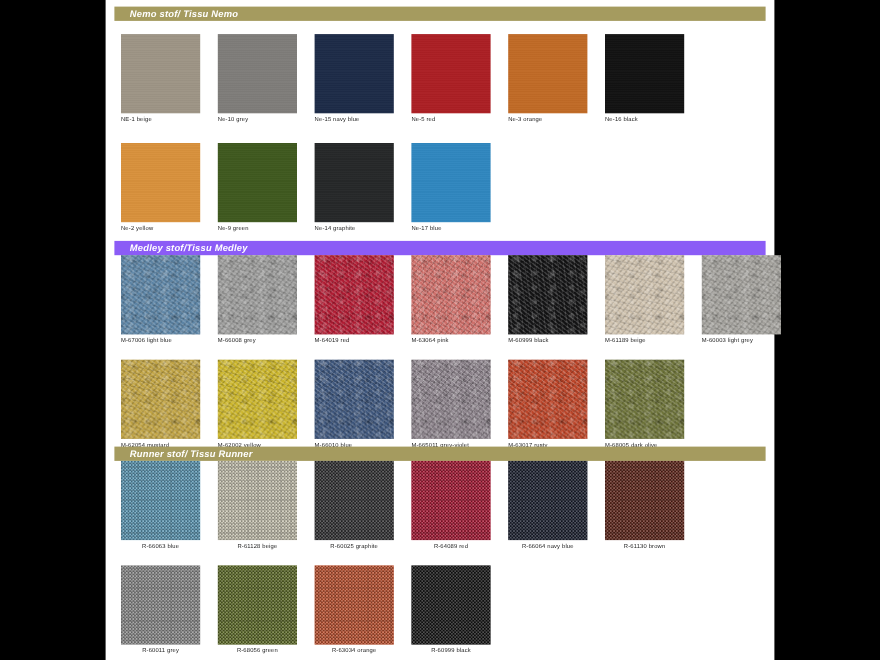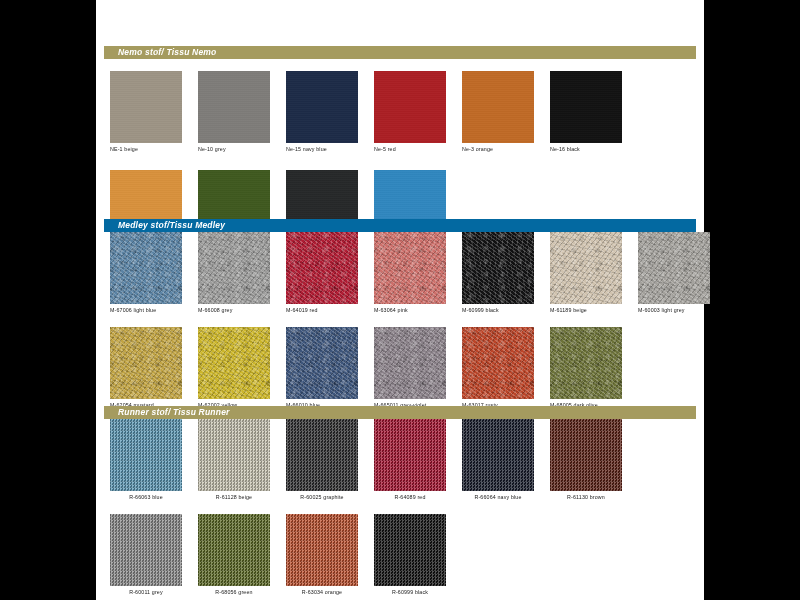--- a/index.html
+++ b/index.html
@@ -101,21 +101,21 @@
     background-image:
       repeating-linear-gradient(0deg, rgba(0,0,0,.10) 0 1px, rgba(0,0,0,0) 1px 3px),
       repeating-linear-gradient(90deg, rgba(0,0,0,.10) 0 1px, rgba(0,0,0,0) 1px 3px);
   }
 </style>
 </head>
 <body>
 
 <div id="page">
     <div class="section" style="position: absolute; left: 0px; right: 0px; top: 6px;">
-      <div class="section-header" style="background: rgb(165, 155, 95); margin-top: 40px;">
+      <div class="section-header" style="background: rgb(165, 155, 95);">
         <div class="bar-title">Nemo stof/ Tissu Nemo</div>
       </div>
       <div class="rows">
         <div class="row" style="margin-top: 12px;">
           <div class="cell">
             <div class="swatch tex-nemo" style="background: rgb(157, 148, 133);"></div>
             <div class="label" style="color: rgb(26, 26, 26);">NE-1 beige</div>
           </div>
           <div class="cell">
             <div class="swatch tex-nemo" style="background: rgb(126, 124, 121);"></div>
@@ -152,21 +152,21 @@
             <div class="label" style="color: rgb(26, 26, 26);">Ne-14 graphite</div>
           </div>
           <div class="cell">
             <div class="swatch tex-nemo" style="background: rgb(48, 135, 191);"></div>
             <div class="label" style="color: rgb(26, 26, 26);">Ne-17 blue</div>
           </div>
         </div>
       </div>
     </div>
     <div class="section" style="position: absolute; left: 0px; right: 0px; top: 219px;">
-      <div class="section-header" style="background: #0369a1;">
+      <div class="section-header" style="background: #8b5cf6;">
         <div class="bar-title">Medley stof/Tissu Medley</div>
       </div>
       <div class="rows">
         <div class="row" style="margin-top: 0px;">
           <div class="cell">
             <div class="swatch tex-medley" style="background: rgb(91, 131, 164);"></div>
             <div class="label" style="color: rgb(26, 26, 26);">M-67006 light blue</div>
           </div>
           <div class="cell">
             <div class="swatch tex-medley" style="background: rgb(155, 155, 154);"></div>

